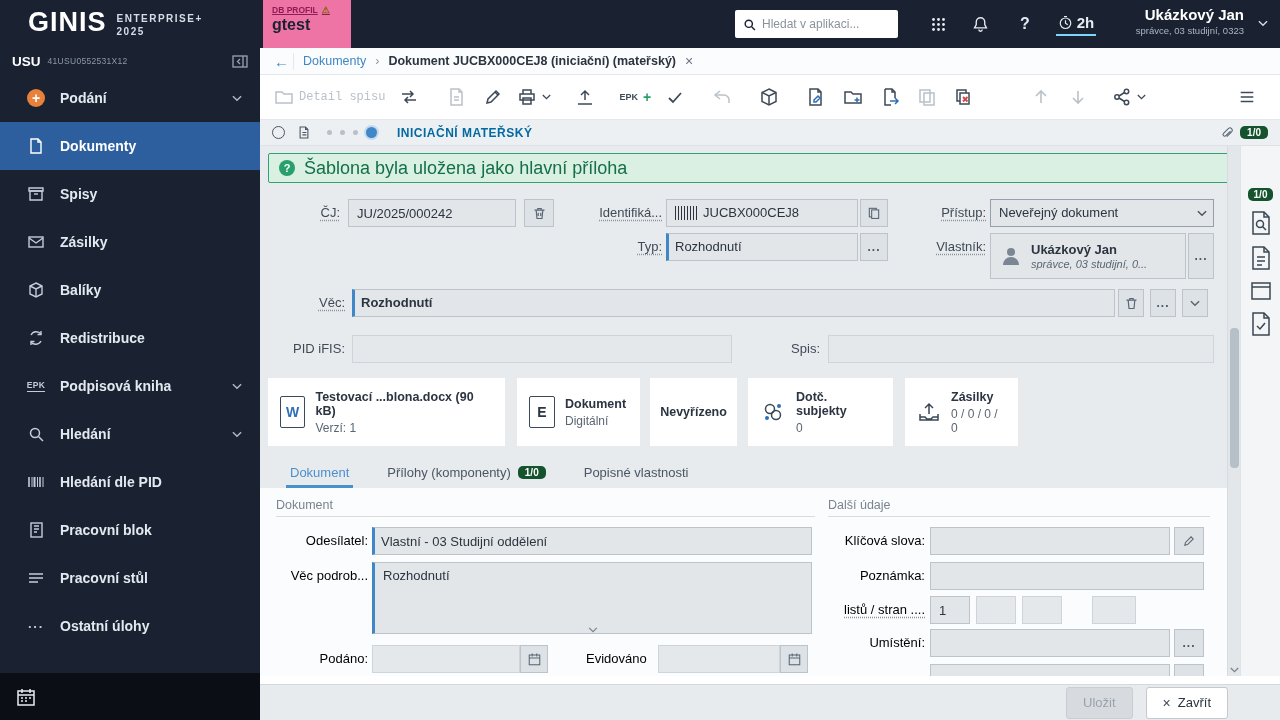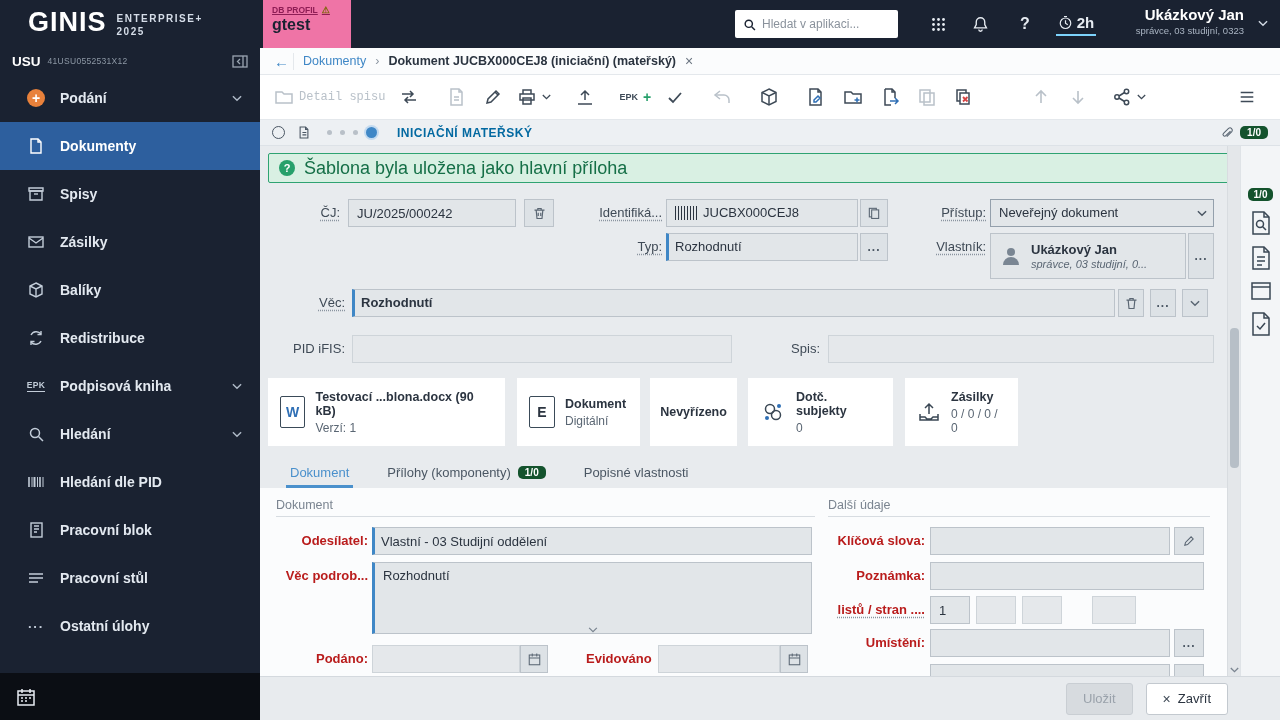--- a/index.html
+++ b/index.html
@@ -106,35 +106,35 @@
   .doc-letter { width:26px; height:32px; border:1.5px solid #3a4a58; border-radius:2px; display:flex; align-items:center;
                 justify-content:center; font-size:14px; font-weight:bold; position:relative; background:#fff; }
 
   .tabsrow { position:absolute; left:8px; top:310px; height:32px; display:flex; gap:30px; padding-left:18px; align-items:flex-end; }
   .tab { font-size:13px; color:#4a5663; padding:6px 4px 8px; cursor:pointer; display:flex; gap:7px; align-items:center; }
   .tab.active { color:#4a90cc; border-bottom:3px solid #4a90cc; padding-bottom:5px; }
 
   .panel { position:absolute; left:0; right:53px; top:342px; bottom:0; background:#fbfcfd; overflow:hidden; }
   .sec-head { position:absolute; top:10px; font-size:12.5px; color:#7a8490; }
   .sec-rule { position:absolute; top:28px; height:1px; background:#d7dce1; }
-  .plabel { position:absolute; font-size:13px; color:#b91c1c; text-align:right; line-height:28px; white-space:nowrap;font-weight:bold; }
+  .plabel { position:absolute; font-size:13px; color:#000000; text-align:right; line-height:28px; white-space:nowrap; }
   .textarea { position:absolute; background:#e2e6e9; border:1px solid #bcc3ca; border-left:3px solid #3f87c6;
               font-size:13px; color:#2b3440; padding:5px 8px; }
   .grip { position:absolute; left:50%; bottom:0; transform:translateX(-50%); color:#7a8490; cursor:s-resize; }
 
   .vscroll { position:absolute; top:0; right:40px; bottom:0; width:13px; background:#e4e7ea; border-left:1px solid #d8dce0; }
   .vthumb { position:absolute; top:182px; left:2px; width:9px; height:140px; background:#b7bfc7; border-radius:4px; cursor:grab; }
   .vdown { position:absolute; bottom:3px; left:0; width:13px; display:flex; justify-content:center; color:#7a8490; cursor:pointer; }
 
   .rail { position:absolute; top:0; right:0; bottom:0; width:40px; background:#f3f5f7; border-left:1px solid #dfe3e7;
           display:flex; flex-direction:column; align-items:center; gap:9px; padding-top:42px; }
   .rail .pill { padding:1px 6px; }
   .rail-ico { color:#3a4754; cursor:pointer; }
 
-  .footer { position:absolute; left:0; right:0; bottom:0; height:44px; background:#e8ebee; border-top:1px solid #d4d9de;
+  .footer { position:absolute; left:0; right:0; bottom:0; height:36px; background:#e8ebee; border-top:1px solid #d4d9de;
             display:flex; align-items:center; justify-content:flex-end; gap:13px; padding-right:52px;margin-top:28px; }
   .btn { height:32px; border-radius:3px; font-size:13px; display:flex; align-items:center; justify-content:center; padding:0 16px; cursor:pointer; }
   .btn.disabled { background:#d7dbdf; color:#9aa2ab; border:1px solid #c9ced3; cursor:default; }
   .btn.secondary { background:#fff; color:#2b3440; border:1px solid #c3c9cf; gap:7px; }
   .btn-x { font-size:14px; color:#3f4a56; }
 </style>
 </head>
 <body>
 
 <div class="app">

